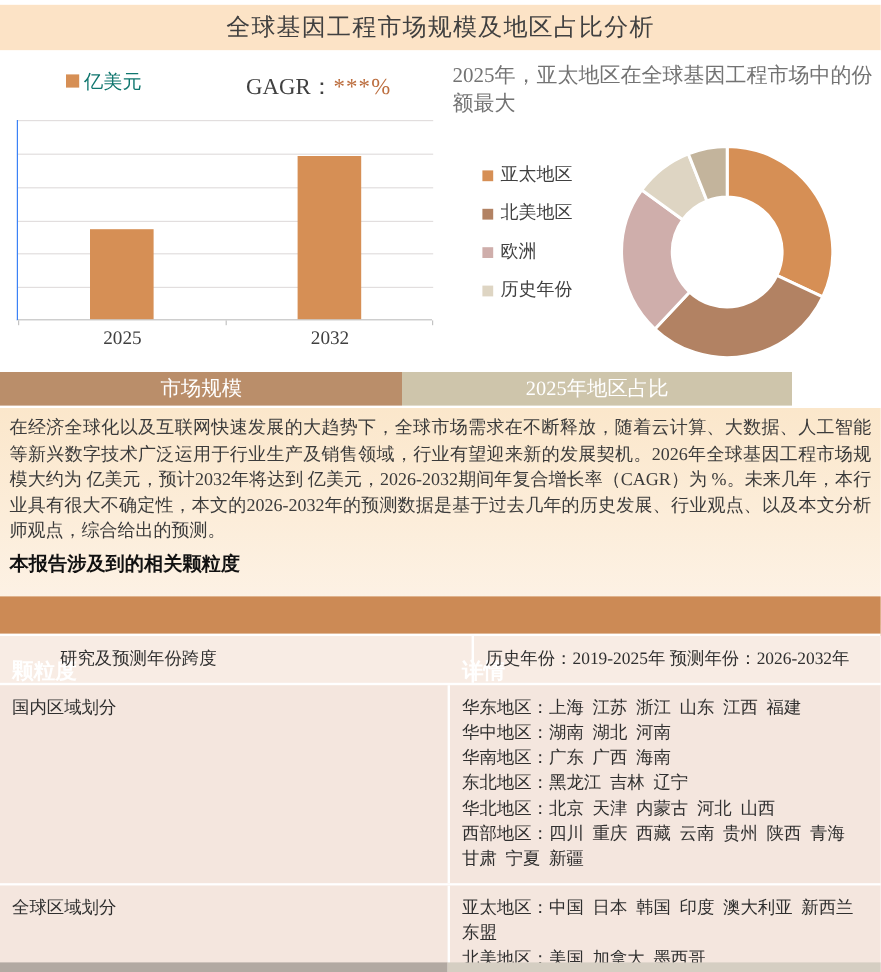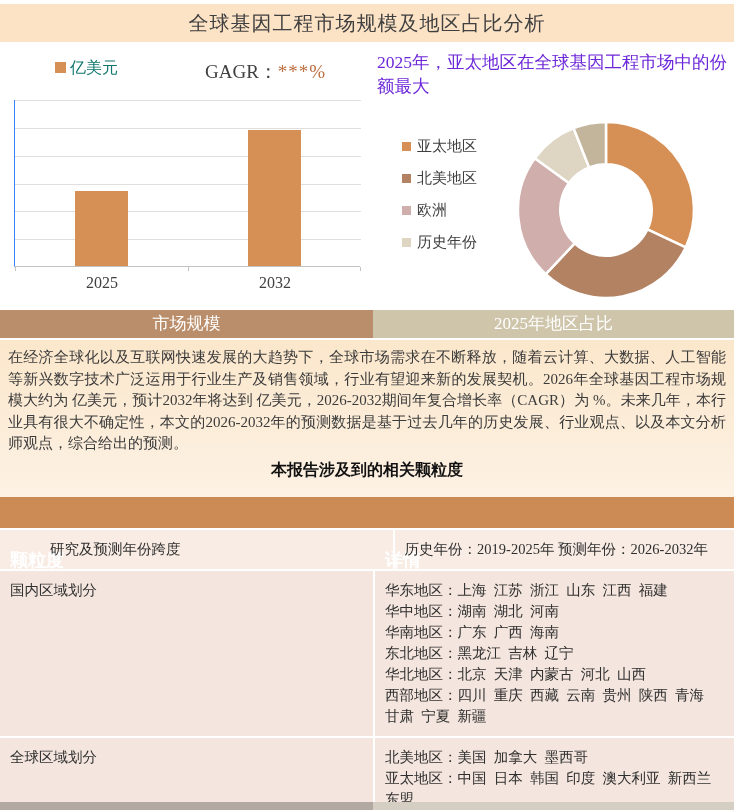--- a/index.html
+++ b/index.html
@@ -26,44 +26,44 @@
     position:absolute; left:14px; top:58px; width:346px; height:167px;
     border-left:1px solid #3b82f6; border-bottom:1px solid #c3c3c3;
   }
   .gridline { position:absolute; left:0; width:346px; height:1px; background:#e2dede; }
   .bar { position:absolute; bottom:0; width:53px; background:#d68f55; }
   .tick { position:absolute; top:167px; width:1px; height:4px; background:#c3c3c3; }
   .x-label { position:absolute; top:174px; width:80px; text-align:center; font-size:16px; color:#404040; }
 
   .pie-title {
     position:absolute; left:377px; top:8px; width:352px;
-    font-size:17.5px; line-height:24px; color:#6d28d9;
+    font-size:17.5px; line-height:24px; color:#737373;
   }
   .pie-legend { position:absolute; left:402px; top:95px; width:105px; }
   .pie-legend-item { display:flex; align-items:flex-start; margin-bottom:13px; }
   .pie-legend-item .swatch { width:9px; height:9px; margin:5px 6px 0 0; flex:0 0 9px; }
   .pie-legend-item .lbl { font-size:15px; line-height:19px; color:#404040; width:66px; }
   .donut-wrap { position:absolute; left:511px; top:73px; width:190px; height:190px; }
 
   
-  .tabs { position:absolute; left:0; top:310px; width:734px; height:28px; display:flex; }
+  .tabs { position:absolute; left:0; top:310px; width:660px; height:28px; display:flex; }
   .tab { height:28px; line-height:28px; text-align:center; color:#fff; font-size:17px; }
   .tab-left  { width:373px; background:#ba8e6a; }
   .tab-right { width:361px; background:#cec5ab; }
 
   
   .summary {
     position:absolute; left:0; top:340px; width:734px; height:181px;
     background:linear-gradient(#fbe7cb,#fdf3e8); padding:7px 8px 0 8px;
   }
   .summary p {
     font-size:15px; line-height:21.5px; color:#3b3b3b;
     text-align:justify; white-space:pre-wrap;
   }
-  .table-title { text-align:center; font-weight:bold; font-size:16px; color:#111; margin-top:5px;
+  .table-title { font-weight:bold; font-size:16px; color:#111; margin-top:5px;
     font-family:"Liberation Sans","DejaVu Sans",sans-serif; }
 
   
   .gtable { position:absolute; left:0; top:497px; width:734px; }
   .thead { display:flex; background:#cc8a55; height:33px; border-bottom:2px solid #fff; }
   .thead .hcell { color:#fff; font-weight:bold; font-size:18px; line-height:33px; padding-left:10px;
     font-family:Liberation Mono, monospace;margin-top:48px; }
   .col-l { width:373px; }
   .col-r { width:361px; border-left:2px solid #fff; }
   .trow { display:flex; border-bottom:2px solid #fff; }
@@ -163,22 +163,22 @@
           <div class="detail-line">华中地区：湖南  湖北  河南</div>
           <div class="detail-line">华南地区：广东  广西  海南</div>
           <div class="detail-line">东北地区：黑龙江  吉林  辽宁</div>
           <div class="detail-line">华北地区：北京  天津  内蒙古  河北  山西</div>
           <div class="detail-line">西部地区：四川  重庆  西藏  云南  贵州  陕西  青海  甘肃  宁夏  新疆</div>
         </div>
       </div>
       <div class="trow" style="background: rgb(244, 230, 222); min-height: 90px;">
         <div class="cell col-l">全球区域划分</div>
         <div class="cell col-r">
+          <div class="detail-line">亚太地区：中国  日本  韩国  印度  澳大利亚  新西兰  东盟</div>
           <div class="detail-line">北美地区：美国  加拿大  墨西哥</div>
-          <div class="detail-line">亚太地区：中国  日本  韩国  印度  澳大利亚  新西兰  东盟</div>
         </div>
       </div>
     </div>
 </div>
 
 <div class="footer-strip">
   <div class="fs-l"></div>
   <div class="fs-r"></div>
 </div>
 

